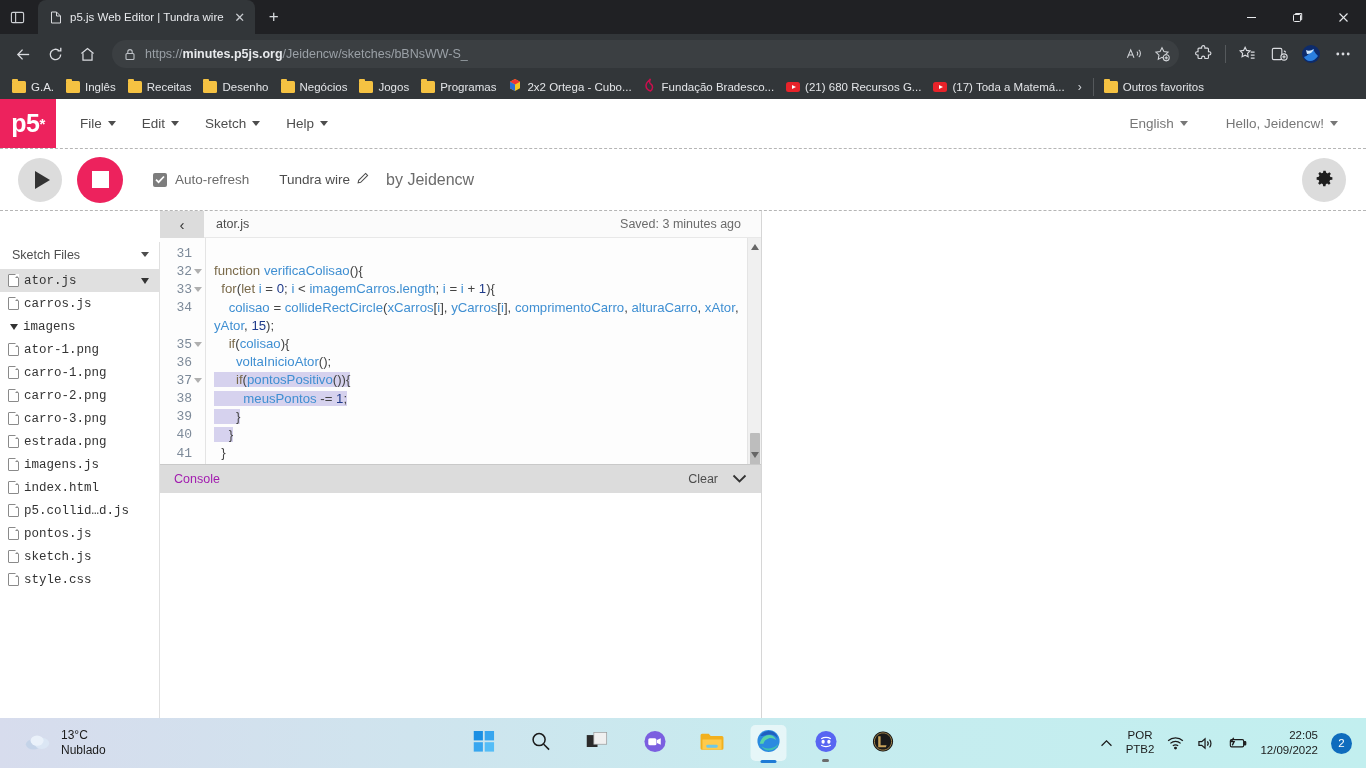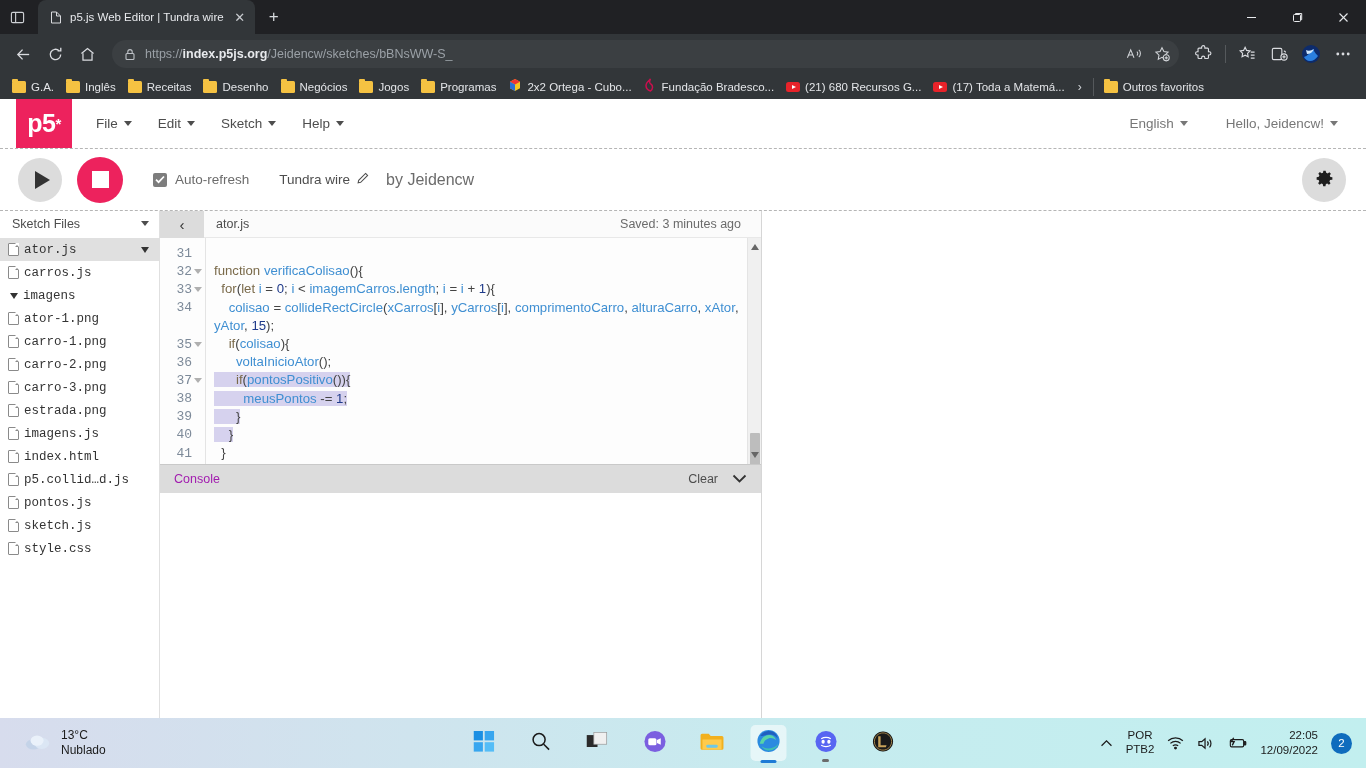--- a/index.html
+++ b/index.html
@@ -53,21 +53,21 @@
   .bm-label { color:#e3e5e8; font-size:11.5px; white-space:nowrap; }
   .bm-folder { width:14px; height:12px; border-radius:1.5px; background:#f5c242; position:relative; flex:0 0 auto; }
   .bm-folder:after { content:""; position:absolute; left:0; top:-2.5px; width:6px; height:3px; background:#f5c242; border-radius:1px 1px 0 0; }
   .bm-yt { width:14px; height:10px; background:#e8232a; border-radius:2.5px; position:relative; flex:0 0 auto; }
   .bm-yt:after { content:""; position:absolute; left:5.5px; top:2.5px; border-left:4px solid #fff; border-top:2.5px solid transparent; border-bottom:2.5px solid transparent; }
   .bm-chevron { color:#cfd2d6; font-size:12px; padding:0 7px; flex:0 0 auto; }
 
   
   #page { position:absolute; left:0; top:99px; width:1366px; height:619px; background:#fff; }
 
-  .p5-nav { height:50px; background:#fff; display:flex; align-items:stretch; border-bottom:1px dashed #b5b5b5;padding-left:16px; }
+  .p5-nav { height:50px; background:#fff; display:flex; align-items:stretch; border-bottom:1px dashed #b5b5b5; }
   .p5-logo { width:56px; background:#ed225d; color:#fff; display:flex; align-items:center; justify-content:center;
              font-size:25px; font-weight:700; font-family:"Liberation Sans",sans-serif; letter-spacing:-0.5px; }
   .p5-logo sup { font-size:15px; vertical-align:super; }
   .p5-menu { display:flex; align-items:center; padding-left:14px; gap:6px; }
   .p5-menu-item { font-size:13.5px; color:#4d4d4d; padding:4px 10px; display:flex; align-items:center; gap:6px; }
   .caret { width:0;height:0;border-left:4.5px solid transparent;border-right:4.5px solid transparent;border-top:5.5px solid #4d4d4d; }
   .p5-nav-right { margin-left:auto; display:flex; align-items:center; padding-right:18px; gap:18px; }
   .p5-nav-right .p5-menu-item { color:#777; }
 
   .p5-toolbar { height:62px; background:#fff; display:flex; align-items:center; padding:0 18px; border-bottom:1px dashed #b5b5b5; position:relative; }
@@ -79,21 +79,21 @@
   .chk { width:14px; height:14px; background:#7d7d7d; border-radius:2px; display:flex; align-items:center; justify-content:center; }
   .chk svg { display:block; }
   .tb-label { font-size:13.5px; color:#6b6b6b; }
   .sketchname { margin-left:30px; display:flex; align-items:center; gap:7px; font-size:13.5px; color:#4d4d4d; }
   .byline { margin-left:17px; font-size:16px; color:#6b6b6b; }
   .btn-gear { position:absolute; right:20px; top:9px; width:44px; height:44px; border-radius:50%; background:#dcdcdc; display:flex; align-items:center; justify-content:center; }
 
   
   .p5-body { display:flex; height:507px; background:#fff; }
 
-  .sidebar { width:160px; background:#fff; border-right:1px solid #e0e0e0; }
+  .sidebar { width:160px; background:#fff; border-right:1px solid #e0e0e0;margin-top:31px; }
   .sidebar-head { height:25px; display:flex; align-items:center; justify-content:space-between; padding:0 10px 0 12px; }
   .sidebar-head-label { font-size:12.5px; color:#4d4d4d; }
   .filelist { padding-top:2px; }
   .file-row { height:23px; display:flex; align-items:center; padding-left:8px; gap:5px; font-size:12.5px; color:#333;
               font-family:"Liberation Mono", monospace; }
   .file-row.selected { background:#e0e0e0; }
   .file-row.indent { }
   .fileicon { width:11px; height:13px; border:1px solid #8a8a8a; border-radius:1px; background:#fff; position:relative; flex:0 0 auto; }
   .fileicon:after { content:""; position:absolute; right:-1px; top:-1px; border-left:4px solid transparent; border-top:4px solid #fff; }
   .fileicon:before { content:""; position:absolute; right:-1px; top:-1px; width:0;height:0;
@@ -223,21 +223,21 @@
       </svg>
     </div>
 
     <div class="omnibox">
       <span class="lockicon">
         <svg width="12" height="13" viewBox="0 0 12 13" fill="none" stroke="currentColor" stroke-width="1.1">
           <rect x="2" y="5.5" width="8" height="6" rx="1"></rect>
             <path d="M3.8 5.5V3.8a2.2 2.2 0 0 1 4.4 0v1.7"></path>
         </svg>
       </span>
-      <span class="urltext"><span class="dim">https://</span><b>index.p5js.org</b><span class="dim">/Jeidencw/sketches/bBNsWW-S_</span></span>
+      <span class="urltext"><span class="dim">https://</span><b>minutes.p5js.org</b><span class="dim">/Jeidencw/sketches/bBNsWW-S_</span></span>
       <span class="omni-right">
         <span class="omni-ic">
           <svg width="16" height="15" viewBox="0 0 17 15" fill="none" stroke="currentColor" stroke-width="1.1">
             <path d="M1.5 11L5 2.6 8.5 11"></path>
               <path d="M2.8 8h4.4"></path>
               <path d="M11.5 4.4c1.3 1 1.3 3.2 0 4.2"></path>
               <path d="M13.6 2.6c2.3 1.8 2.3 5.8 0 7.6"></path>
           </svg>
         </span>
         <span class="omni-ic">

